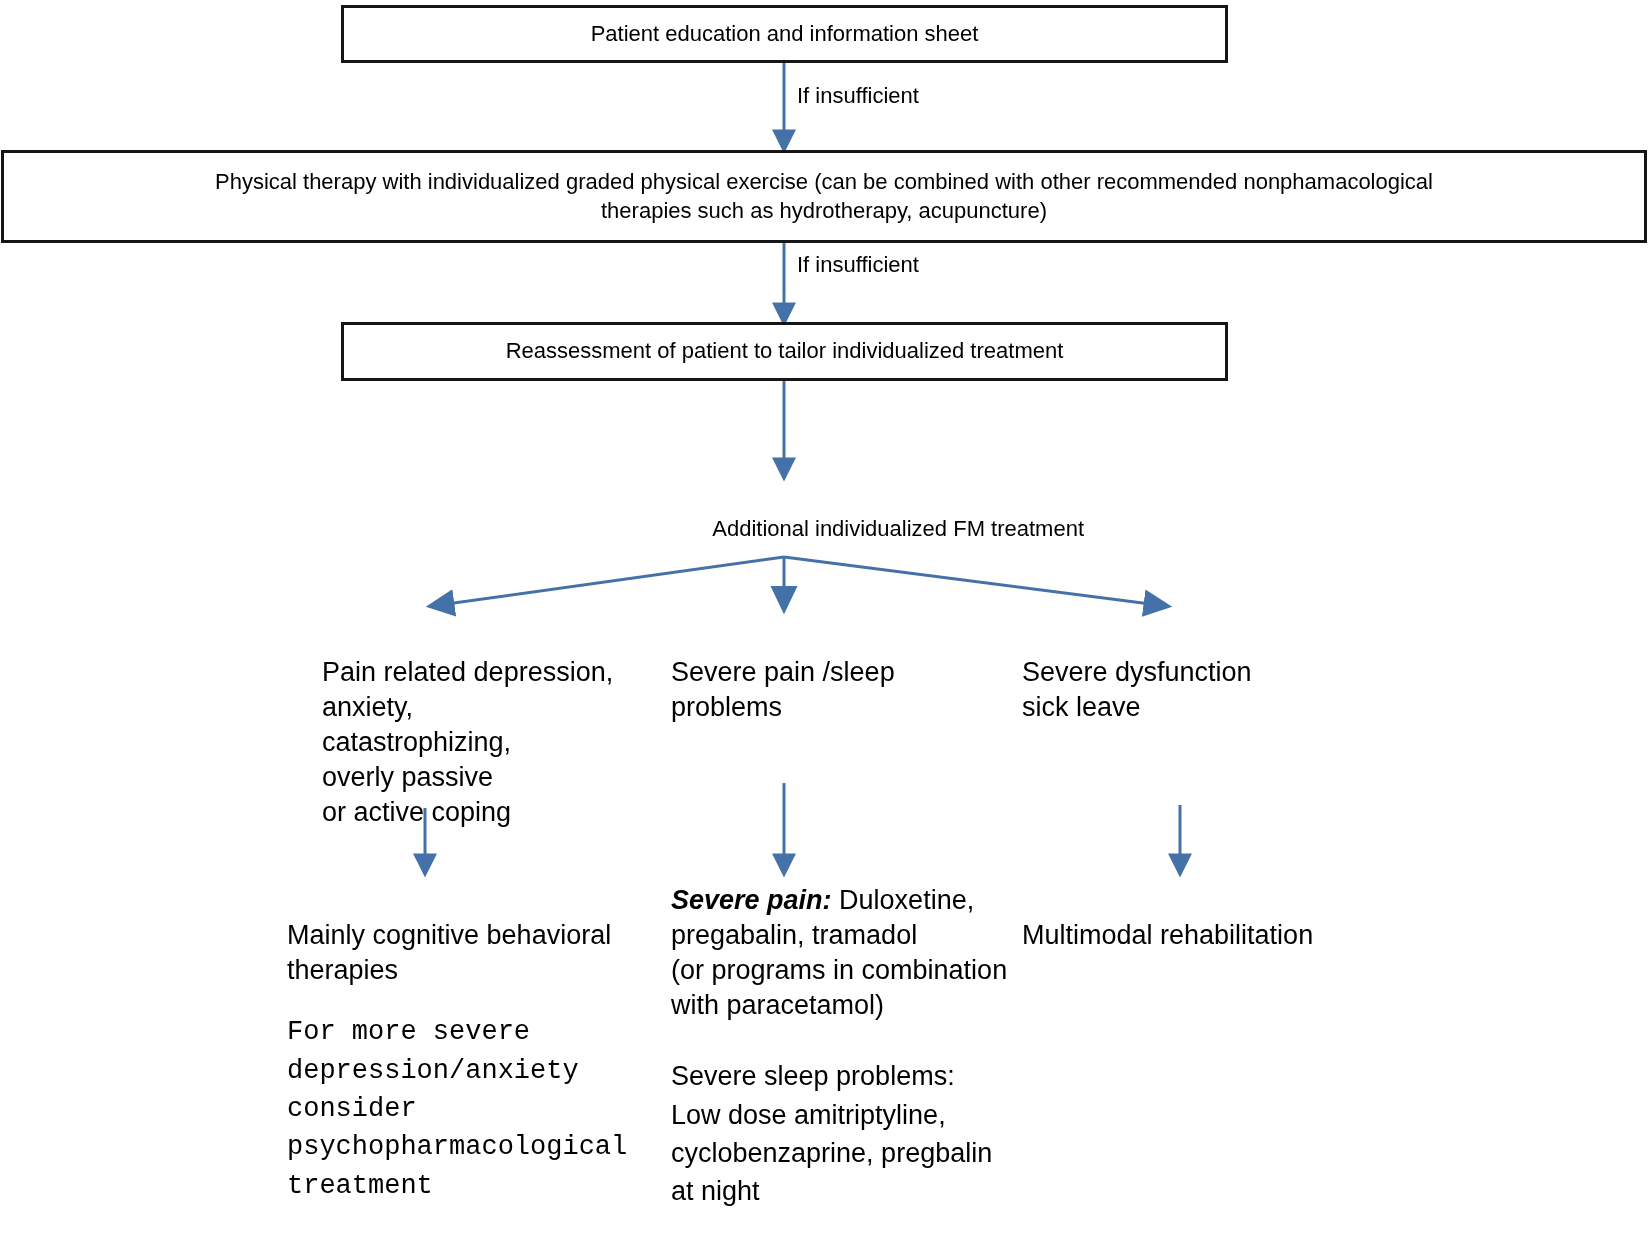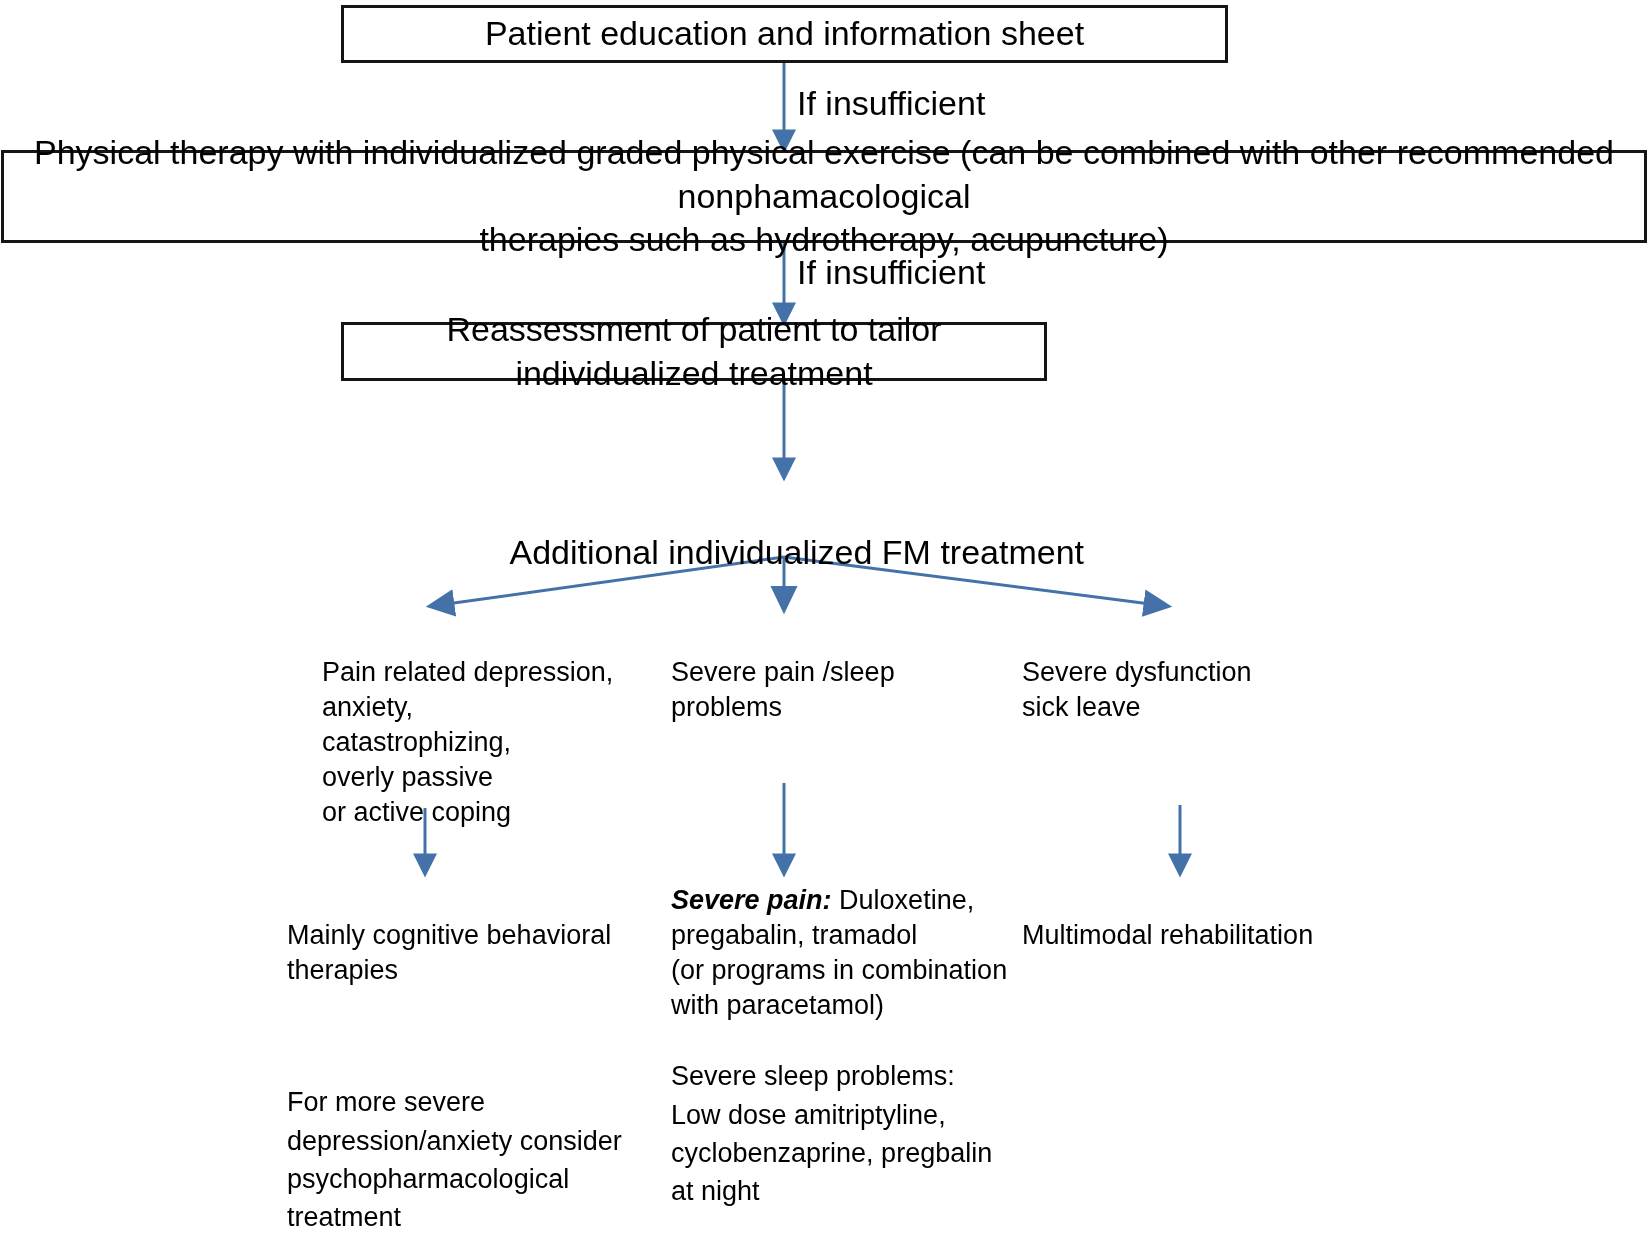--- a/index.html
+++ b/index.html
@@ -57,21 +57,21 @@
     line-height: 1.42;
   }
   .svg-layer {
     position: absolute;
     left: 0;
     top: 0;
     width: 1650px;
     height: 1238px;
     pointer-events: none;
   }
-  .fs-30 { font-size: 34px; }
+  .fs-30 { font-size: 22px; }
   .fs-29 { font-size: 27px; }
   .italic-lead { font-style: italic; font-weight: bold; }
 </style>
 </head>
 <body>
 
 <div id="canvas">
 
   <svg class="svg-layer" viewBox="0 0 1650 1238" xmlns="http://www.w3.org/2000/svg">
     <defs>
@@ -108,21 +108,21 @@
 
   <div class="node-box fs-30" style="left:1px; top:150px; width:1646px; height:93px;">
     <span class="box-text">Physical therapy with individualized graded physical exercise (can be combined with other recommended nonphamacological
 therapies such as  hydrotherapy, acupuncture)</span>
   </div>
 
   <div class="edge-label fs-30" style="left:797px; top:252px;">
     <span>If insufficient</span>
   </div>
 
-  <div class="node-box fs-30" style="left:341px; top:322px; width:706px; height:59px;">
+  <div class="node-box fs-30" style="left:341px; top:322px; width:887px; height:59px;">
     <span class="box-text">Reassessment of patient to tailor individualized treatment</span>
   </div>
 
   <div class="plain-label fs-30" style="left:484px; top:486px; width:600px;">
     <span>Additional individualized FM treatment</span>
   </div>
 
   <div class="text-block fs-29" style="left:322px; top:620px; width:340px;">
     <span>Pain related depression,
 anxiety,
@@ -148,21 +148,21 @@
 
   <div class="text-block fs-29" style="left:671px; top:883px; width:360px;"><span class="italic-lead">Severe pain:</span><span> Duloxetine,
 pregabalin, tramadol
 (or programs in combination
 with paracetamol)</span></div>
 
   <div class="text-block fs-29" style="left:1022px; top:883px; width:340px;">
     <span>Multimodal rehabilitation</span>
   </div>
 
-  <div class="text-block loose fs-29" style="left:287px; top:1045px; width:380px;">
+  <div class="text-block loose fs-29" style="left:287px; top:975px; width:380px;font-family:Liberation Mono, monospace;">
     <span>For more severe
 depression/anxiety consider
 psychopharmacological
 treatment</span>
   </div>
 
   <div class="text-block loose fs-29" style="left:671px; top:1019px; width:370px;">
     <span>Severe sleep problems:
 Low dose amitriptyline,
 cyclobenzaprine, pregbalin

